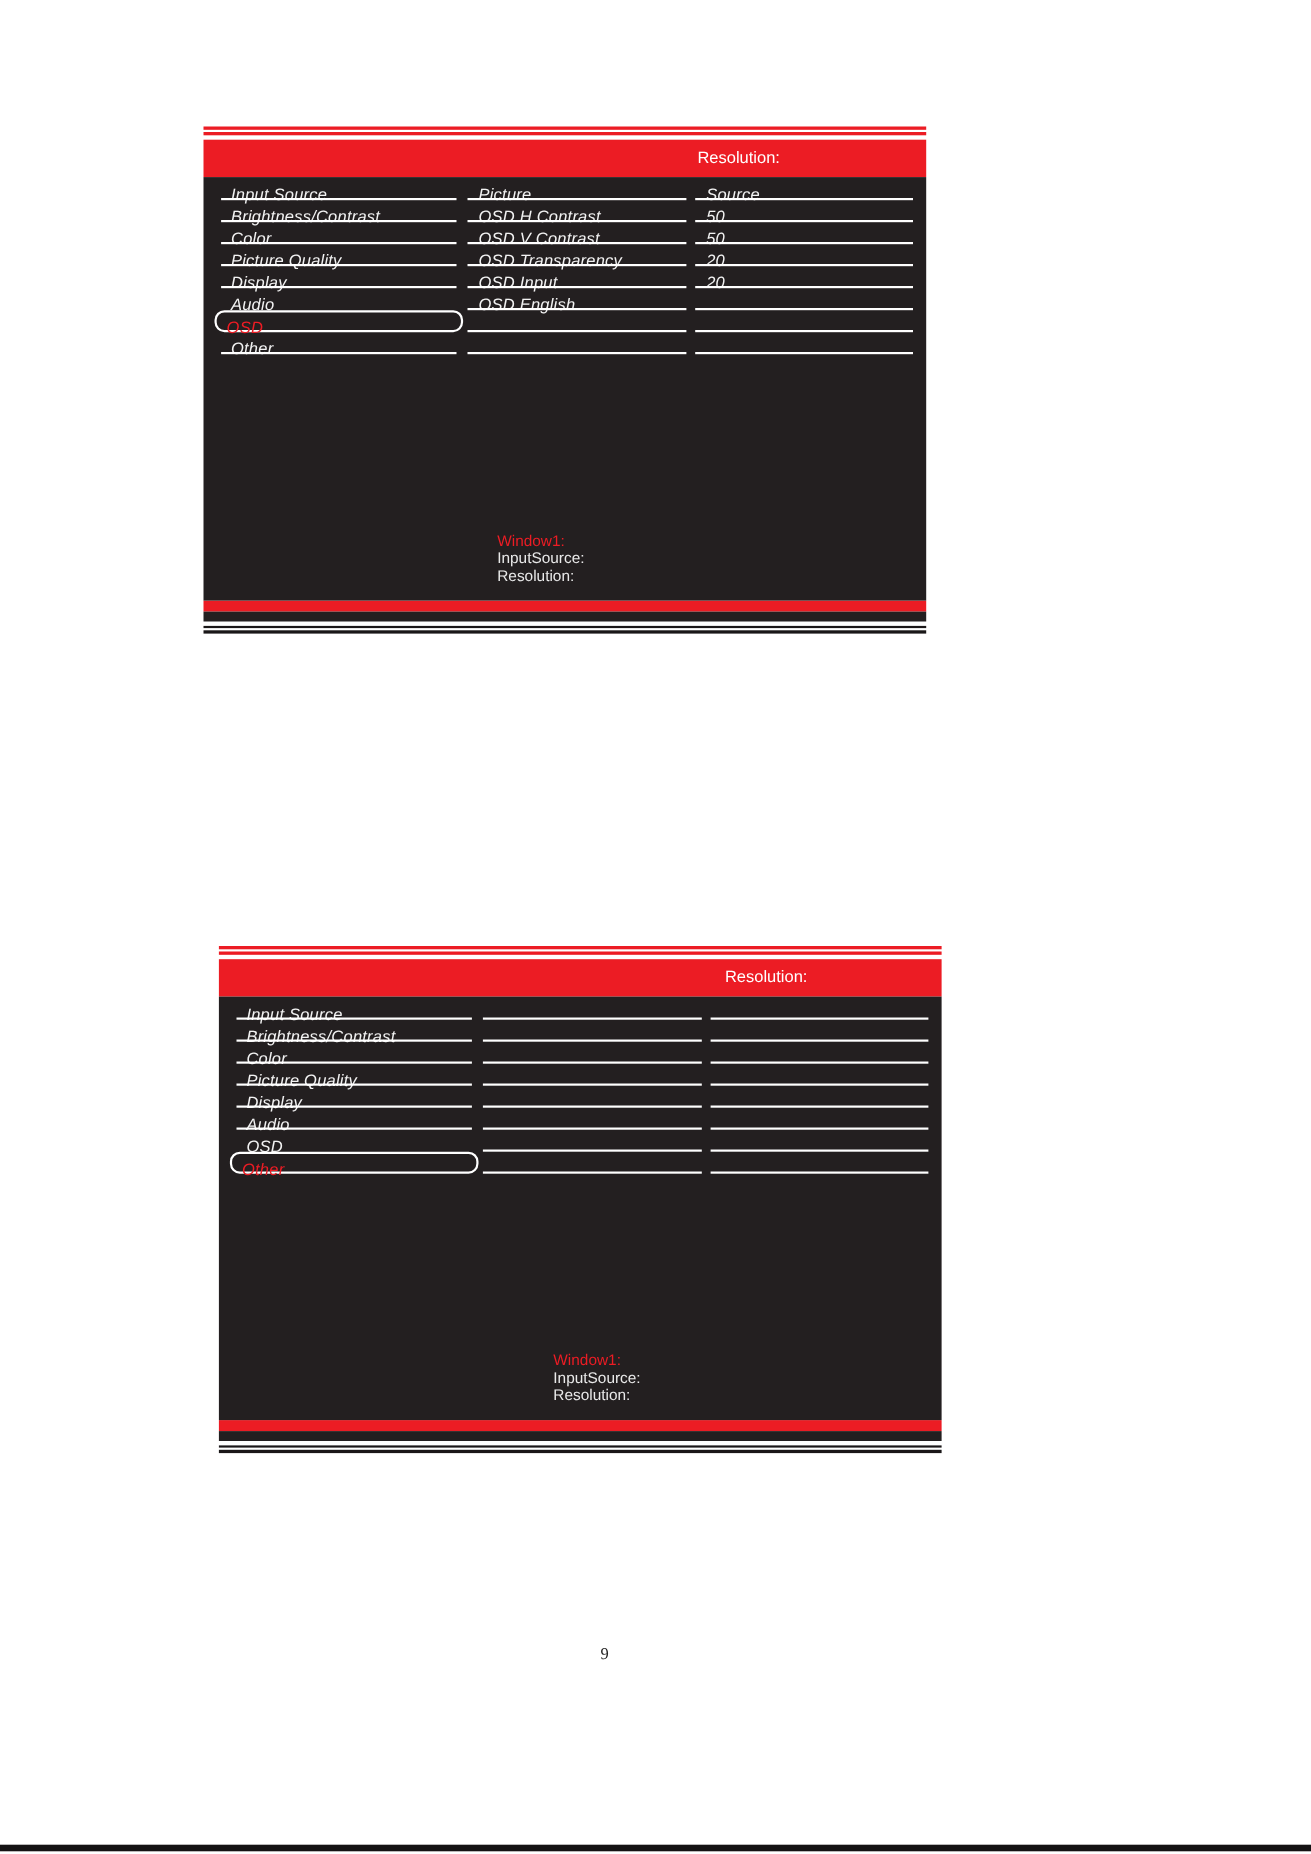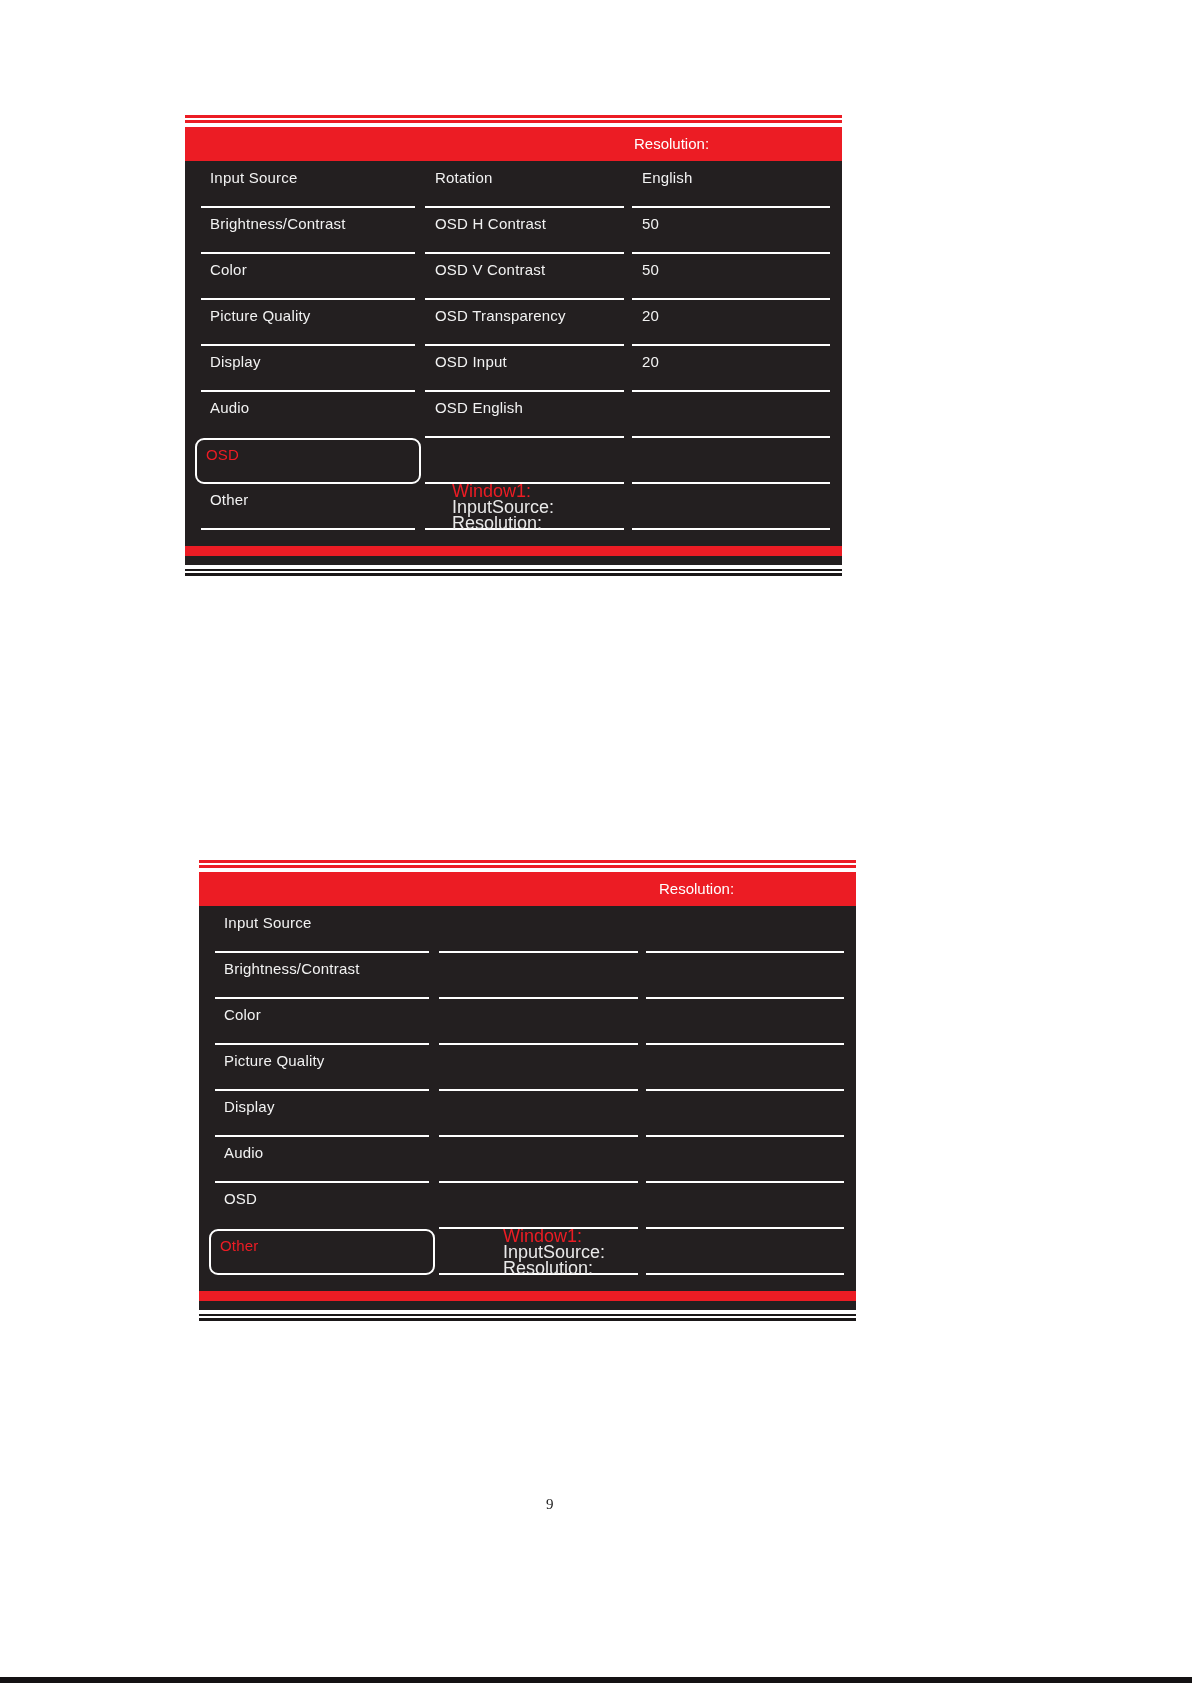--- a/index.html
+++ b/index.html
@@ -21,32 +21,32 @@
   .hdr-label { position:absolute; left:449px; top:0; line-height:34px; color:#ffffff; font-size:15px; }
   .p2 .hdr-label { left:460px; }
 
   .body { height:385px; background:var(--panel_bg,#231f20); position:relative; }
 
   .col { position:absolute; top:1px; }
   .colL { left:16px;  width:214px; }
   .colM { left:240px; width:199px; }
   .colR { left:447px; width:198px; }
 
-  .row { height:46px; position:relative; box-sizing:border-box; }
+  .row { height:20px; position:relative; box-sizing:border-box;font-style:italic; }
   .row::after { content:""; position:absolute; left:0; right:0; bottom:0; height:2px; background:#ffffff; }
   .row.no-line::after, .row.hl::after { display:none; }
   .row span {
     display:block; line-height:31px; padding-left:9px; font-size:15px;
     color:#f2f2f2; white-space:nowrap; letter-spacing:.2px;
   }
   .colM .row span, .colR .row span { padding-left:10px; }
   .row.hl { border:2px solid #ffffff; border-radius:9px; margin-left:-6px; width:calc(100% + 12px); }
   .row.hl span { color:var(--red,#ec1c24); line-height:29px; }
 
-  .ftext { position:absolute; left:267px; top:322px; font-size:18px; line-height:16px; color:#e9e9e9; }
+  .ftext { position:absolute; left:267px; top:322px; font-size:14px; line-height:16px; color:#e9e9e9; }
   .p2 .ftext { left:304px; }
   .ft-red { color:var(--red,#ec1c24); }
 
   .bar-red  { height:10px; background:var(--red,#ec1c24); }
   .bar-dark { height:9px;  background:var(--panel_bg,#231f20); }
   .line-a { height:2px; background:var(--line_dark,#1a1718); margin-top:4px; }
   .line-b { height:3px; background:var(--line_dark,#1a1718); margin-top:2px; }
 
   
   .page-num {
@@ -88,21 +88,21 @@
       <div class="row hl">
           <span>OSD</span>
         </div>
       <div class="row">
           <span>Other</span>
         </div>
     </div>
 
     <div class="col colM">
       <div class="row">
-          <span>Rotation</span>
+          <span>Picture</span>
         </div>
       <div class="row">
           <span>OSD H Contrast</span>
         </div>
       <div class="row">
           <span>OSD V Contrast</span>
         </div>
       <div class="row">
           <span>OSD Transparency</span>
         </div>
@@ -115,21 +115,21 @@
       <div class="row">
           <span></span>
         </div>
       <div class="row">
           <span></span>
         </div>
     </div>
 
     <div class="col colR">
       <div class="row">
-          <span>English</span>
+          <span>Source</span>
         </div>
       <div class="row">
           <span>50</span>
         </div>
       <div class="row">
           <span>50</span>
         </div>
       <div class="row">
           <span>20</span>
         </div>

